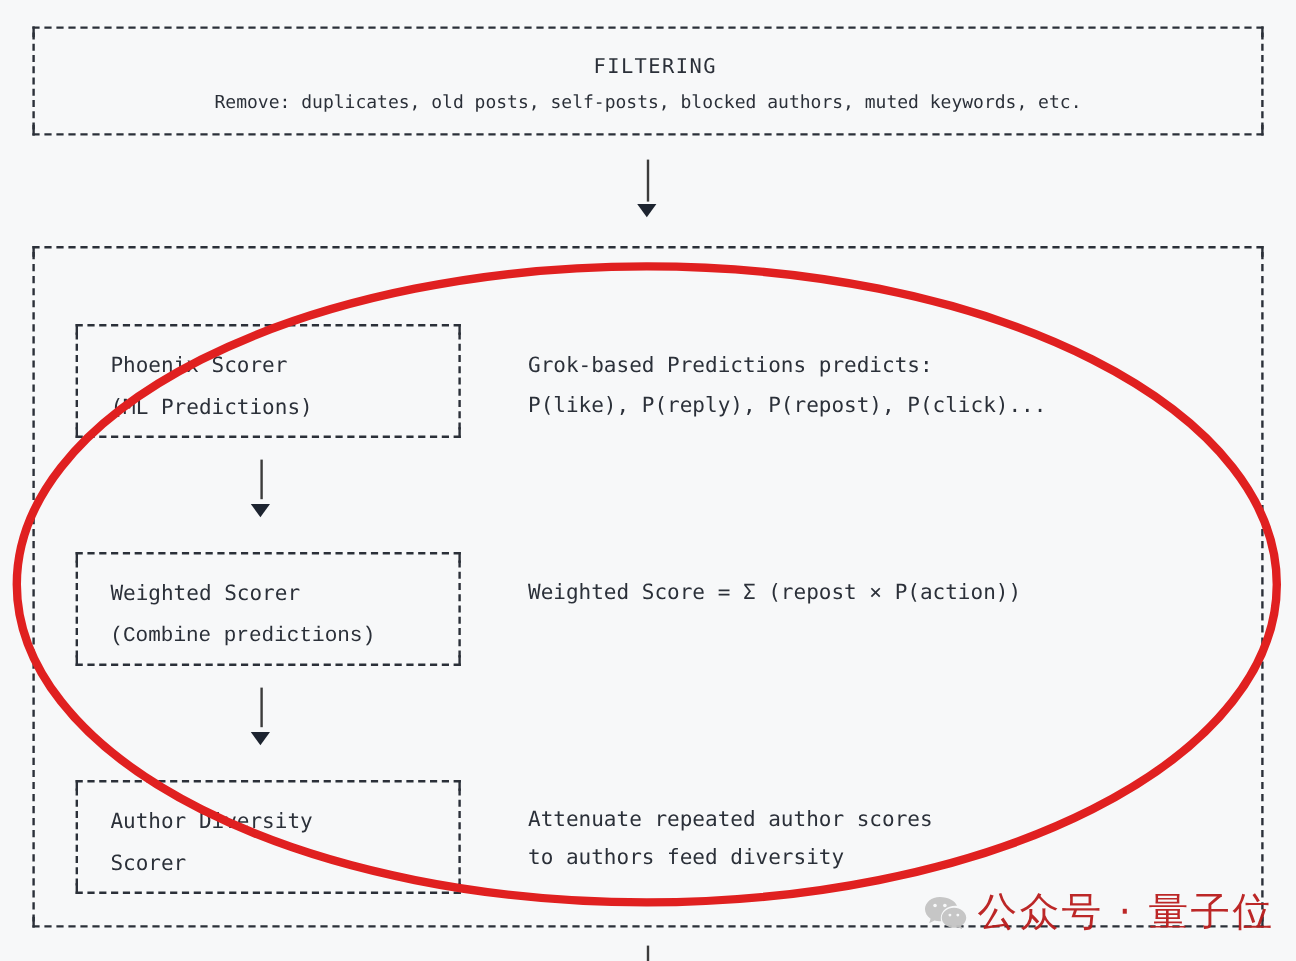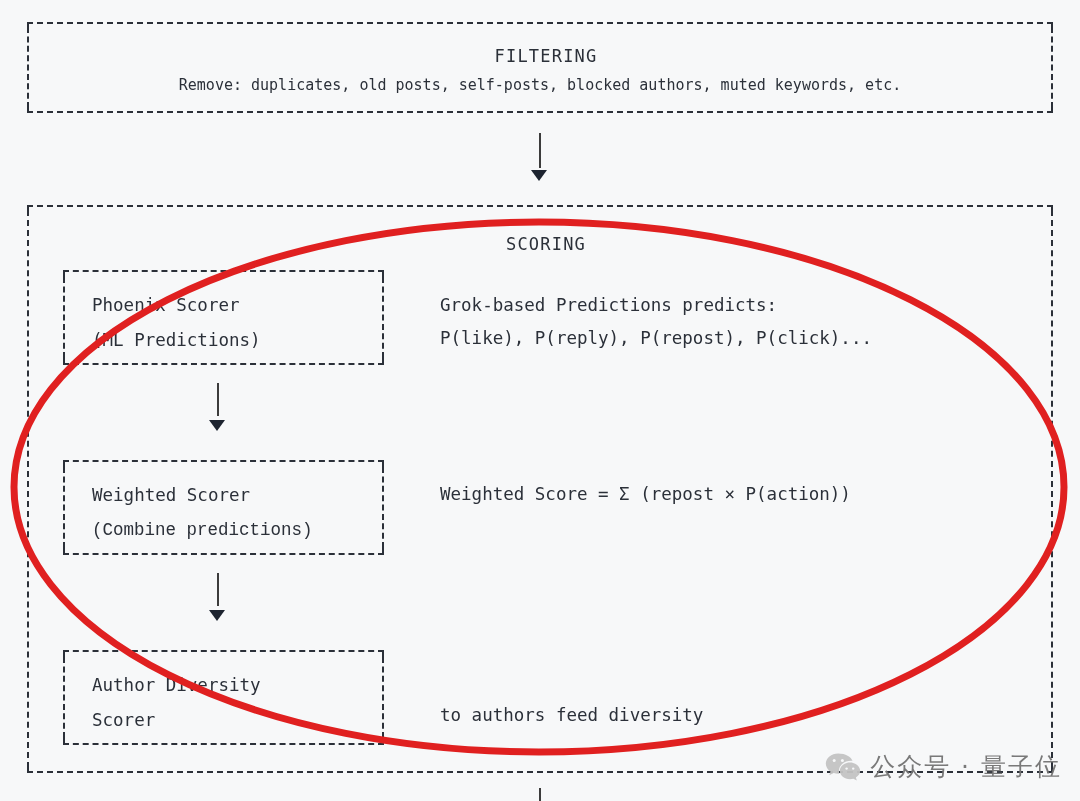--- a/index.html
+++ b/index.html
@@ -129,22 +129,22 @@
     position: absolute;
     right: 18px;
     bottom: 18px;
     display: flex;
     align-items: center;
     gap: 9px;
     opacity: 0.95;
   }
   #watermark .wm-text {
     font-family: "DejaVu Sans", "Liberation Sans", sans-serif;
-    font-size: 25px;
-    color: #737373;
+    font-size: 33px;
+    color: #b91c1c;
     letter-spacing: 2px;
     white-space: nowrap;
   }
   .wechat-mark { display: block; }
 </style>
 </head>
 <body>
 
 <div id="stage">
 
@@ -168,21 +168,20 @@
   <div class="ascii-box" style="left:27px; top:205px; width:1026px; height:568px;">
     <div class="edge-top"></div>
     <div class="edge-bottom"></div>
     <div class="edge-left"></div>
     <div class="edge-right"></div>
     <div class="corner tl"></div>
     <div class="corner tr"></div>
     <div class="corner bl"></div>
     <div class="corner br"></div>
 
-    <div class="section-title" style="top:29px;">SCORING</div>
   </div>
 
   <div class="ascii-box inner-box" style="left:63px; top:270px; width:321px; height:95px;">
     <div class="edge-top"></div>
     <div class="edge-bottom"></div>
     <div class="edge-left"></div>
     <div class="edge-right"></div>
     <div class="corner tl"></div>
     <div class="corner tr"></div>
     <div class="corner bl"></div>
@@ -224,20 +223,21 @@
     <div class="edge-right"></div>
     <div class="corner tl"></div>
     <div class="corner tr"></div>
     <div class="corner bl"></div>
     <div class="corner br"></div>
 
     <div class="box-line" style="left:29px; top:27px;">Author Diversity</div>
     <div class="box-line" style="left:29px; top:62px;">Scorer</div>
   </div>
 
+  <div class="desc-line" style="left:440px; top:675px;">Attenuate repeated author scores</div>
   <div class="desc-line" style="left:440px; top:707px;">to authors feed diversity</div>
 
   <div class="conn-line" style="left:539px; top:788px; height:13px;"></div>
 
   <svg id="highlight-ellipse" viewBox="0 0 1080 801">
     <ellipse cx="539" cy="487" rx="525" ry="265" fill="none" stroke="#e02020" stroke-width="7"></ellipse>
   </svg>
 
   <div id="watermark">
     <svg class="wechat-mark" width="36" height="30" viewBox="0 0 36 30">

